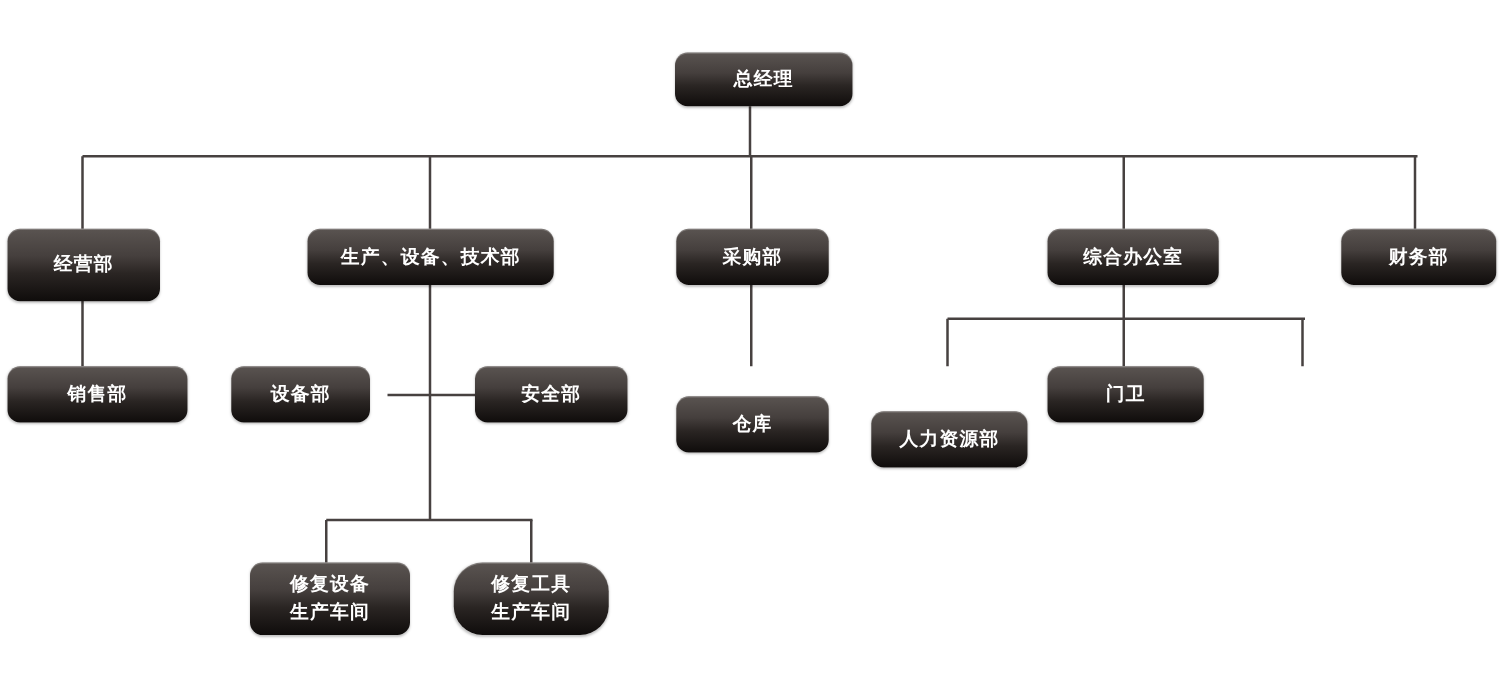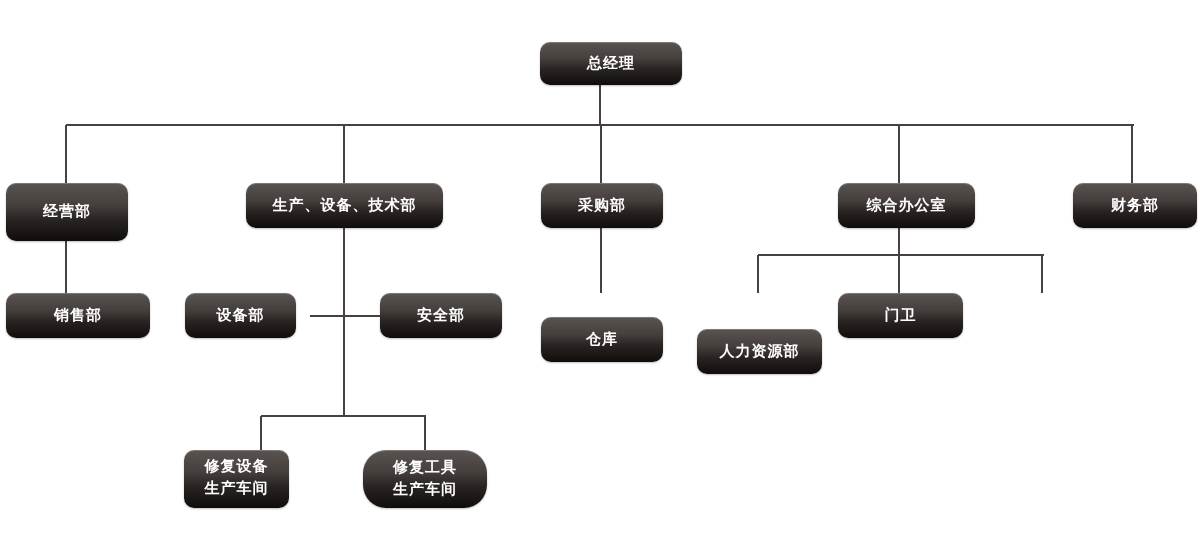--- a/index.html
+++ b/index.html
@@ -67,17 +67,17 @@
     <div class="node" style="left: 541px; top: 183px; width: 122px; height: 45px;">采购部</div>
     <div class="node" style="left: 246px; top: 183px; width: 197px; height: 45px;">生产、设备、技术部</div>
     <div class="node" style="left: 838px; top: 183px; width: 137px; height: 45px;">综合办公室</div>
     <div class="node" style="left: 1073px; top: 183px; width: 124px; height: 45px;">财务部</div>
     <div class="node" style="left: 6px; top: 293px; width: 144px; height: 45px;">销售部</div>
     <div class="node" style="left: 185px; top: 293px; width: 111px; height: 45px;">设备部</div>
     <div class="node" style="left: 380px; top: 293px; width: 122px; height: 45px;">安全部</div>
     <div class="node" style="left: 541px; top: 293px; width: 122px; height: 45px; margin-top: 24px;">仓库</div>
     <div class="node" style="left: 697px; top: 293px; width: 125px; height: 45px; margin-top: 36px;">人力资源部</div>
     <div class="node" style="left: 838px; top: 293px; width: 125px; height: 45px;">门卫</div>
-    <div class="node" style="left: 184px; top: 450px; width: 105px; height: 58px; font-family: Liberation Mono, monospace;">修复设备
+    <div class="node" style="left: 200px; top: 450px; width: 128px; height: 58px;">修复设备
 生产车间</div>
     <div class="node" style="left: 363px; top: 450px; width: 124px; height: 58px; border-radius: 23px;">修复工具
 生产车间</div>
   </div>
 
 </body></html>

